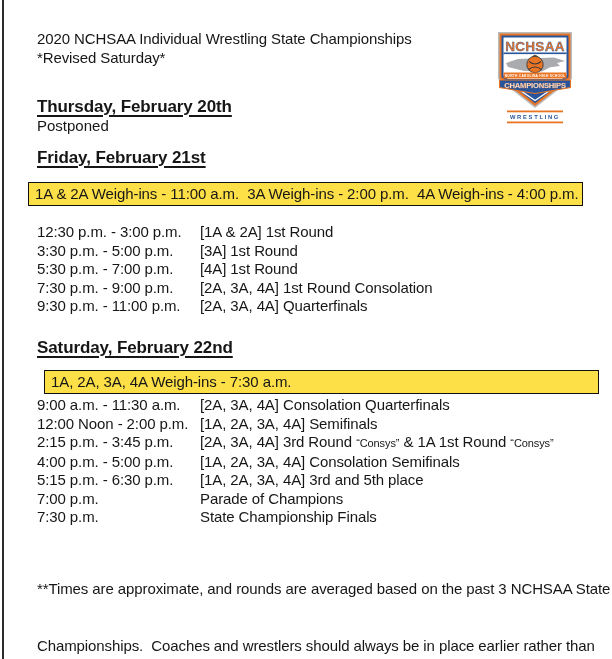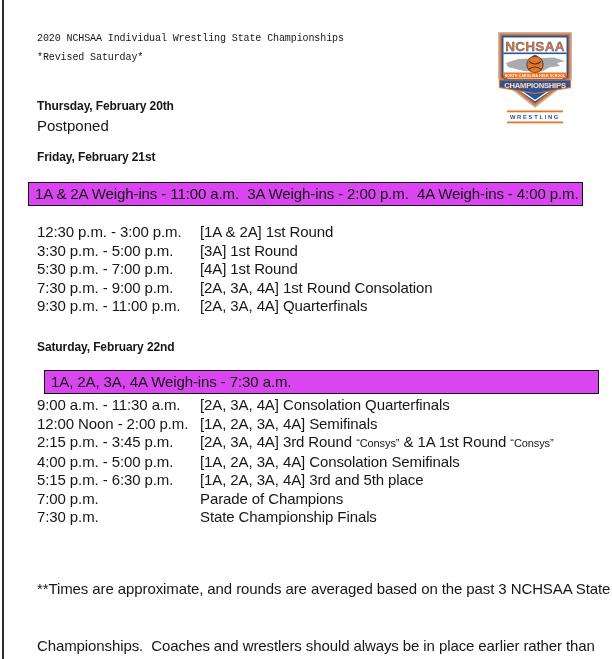--- a/index.html
+++ b/index.html
@@ -3,30 +3,30 @@
 <meta charset="utf-8">
 <style>
   html,body{margin:0;padding:0;}
   body{
     width:612px;height:659px;background:#ffffff;position:relative;overflow:hidden;
     font-family:"Liberation Sans","DejaVu Sans",sans-serif;color:#161616;
     -webkit-font-smoothing:antialiased;
   }
   .edge-line{position:absolute;left:2px;top:0;width:2px;height:659px;background:#2b2b2b;}
   .abs{position:absolute;left:37px;}
-  .title-block{top:29px;font-size:10px;line-height:19px;letter-spacing:-0.1px;font-family:Liberation Mono, monospace;}
+  .title-block{top:29px;font-size:15px;line-height:19px;letter-spacing:-0.1px;}
   .day-block{font-size:15px;line-height:19px;}
   .heading{
-    font-weight:bold;font-size:12px;
-    text-decoration-thickness:1.5px;text-underline-offset:2.5px;
+    font-weight:bold;font-size:17px;
+    text-decoration:underline;text-decoration-thickness:1.5px;text-underline-offset:2.5px;
     letter-spacing:-0.1px;
   }
   .weigh-box{
     position:absolute;left:28px;width:547px;height:22px;
-    border:1.5px solid #111;background:#d946ef;
+    border:1.5px solid #111;background:#fde047;
     font-size:15px;line-height:22px;padding-left:6px;white-space:pre;letter-spacing:-0.1px;
   }
   .rows{font-size:15px;line-height:18.5px;white-space:pre;letter-spacing:-0.1px;}
   .row{display:flex;}
   .row .time{flex:0 0 163px;width:163px;}
   .row .event .small{font-size:11px;}
   .notes{top:543px;font-size:15px;line-height:18.7px;white-space:pre;letter-spacing:-0.1px;width:560px;}
   .logo{position:absolute;left:496px;top:32px;width:78px;height:76px;}
   .logo svg{display:block;width:78px;height:92px;}
 </style>

